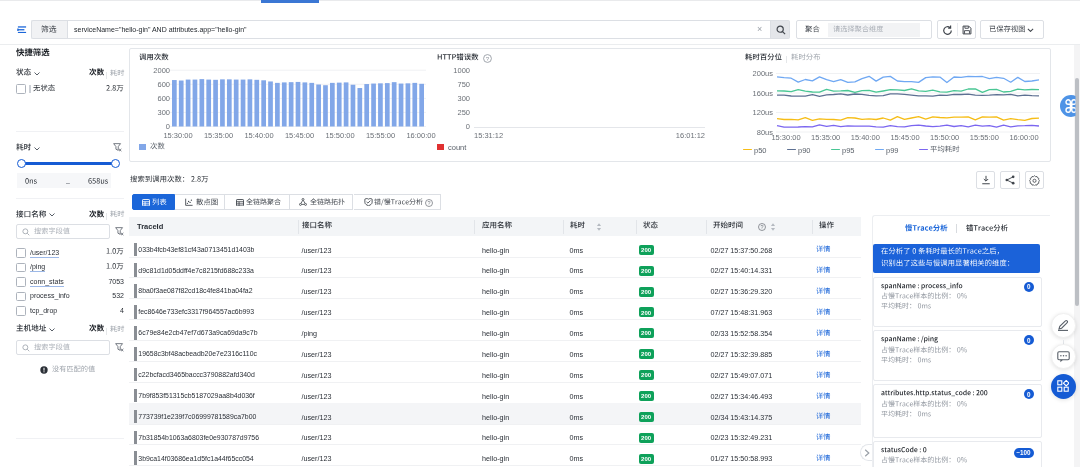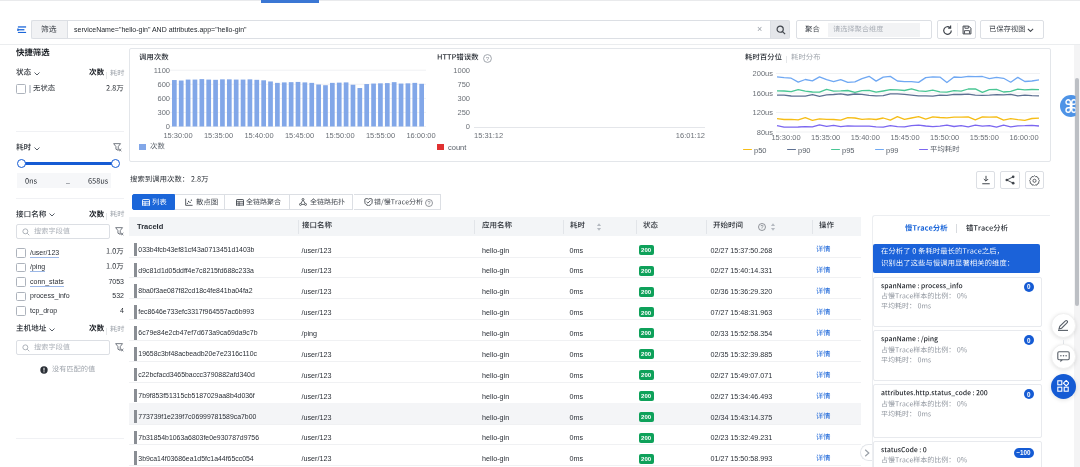--- a/index.html
+++ b/index.html
@@ -550,21 +550,21 @@
       <rect x="198.34" y="24.04" width="4.7" height="42.46" fill="#82a7e8"></rect>
       <rect x="205.21" y="23.57" width="4.7" height="42.93" fill="#82a7e8"></rect>
       <rect x="212.08" y="23.34" width="4.7" height="43.16" fill="#82a7e8"></rect>
       <rect x="218.95" y="23.10" width="4.7" height="43.40" fill="#82a7e8"></rect>
       <rect x="225.82" y="22.16" width="4.7" height="44.34" fill="#82a7e8"></rect>
       <rect x="232.69" y="23.57" width="4.7" height="42.93" fill="#82a7e8"></rect>
       <rect x="239.56" y="23.34" width="4.7" height="43.16" fill="#82a7e8"></rect>
       <rect x="246.43" y="22.87" width="4.7" height="43.63" fill="#82a7e8"></rect>
       <rect x="253.30" y="23.81" width="4.7" height="42.69" fill="#82a7e8"></rect>
     </svg>
-    <div style="position:absolute;left:170px;top:66.8px;font-family:&quot;Liberation Sans&quot;,sans-serif;font-size:7.5px;font-weight:400;color:#6b7077;line-height:1;white-space:pre;letter-spacing:normal;transform:translateX(-100%);">1100</div>
+    <div style="position:absolute;left:170px;top:66.8px;font-family:&quot;Liberation Sans&quot;,sans-serif;font-size:7.5px;font-weight:400;color:#6b7077;line-height:1;white-space:pre;letter-spacing:normal;transform:translateX(-100%);">2000</div>
     <div style="position:absolute;left:170px;top:80.89999999999999px;font-family:&quot;Liberation Sans&quot;,sans-serif;font-size:7.5px;font-weight:400;color:#6b7077;line-height:1;white-space:pre;letter-spacing:normal;transform:translateX(-100%);">600</div>
     <div style="position:absolute;left:170px;top:95.0px;font-family:&quot;Liberation Sans&quot;,sans-serif;font-size:7.5px;font-weight:400;color:#6b7077;line-height:1;white-space:pre;letter-spacing:normal;transform:translateX(-100%);">600</div>
     <div style="position:absolute;left:170px;top:109.0px;font-family:&quot;Liberation Sans&quot;,sans-serif;font-size:7.5px;font-weight:400;color:#6b7077;line-height:1;white-space:pre;letter-spacing:normal;transform:translateX(-100%);">300</div>
     <div style="position:absolute;left:170px;top:123.1px;font-family:&quot;Liberation Sans&quot;,sans-serif;font-size:7.5px;font-weight:400;color:#6b7077;line-height:1;white-space:pre;letter-spacing:normal;transform:translateX(-100%);">0</div>
     <div style="position:absolute;left:178.0px;top:131.5px;font-family:&quot;Liberation Sans&quot;,sans-serif;font-size:7.5px;font-weight:400;color:#6b7077;line-height:1;white-space:pre;letter-spacing:normal;transform:translateX(-50%);">15:30:00</div>
     <div style="position:absolute;left:218.5px;top:131.5px;font-family:&quot;Liberation Sans&quot;,sans-serif;font-size:7.5px;font-weight:400;color:#6b7077;line-height:1;white-space:pre;letter-spacing:normal;transform:translateX(-50%);">15:35:00</div>
     <div style="position:absolute;left:259.0px;top:131.5px;font-family:&quot;Liberation Sans&quot;,sans-serif;font-size:7.5px;font-weight:400;color:#6b7077;line-height:1;white-space:pre;letter-spacing:normal;transform:translateX(-50%);">15:40:00</div>
     <div style="position:absolute;left:299.5px;top:131.5px;font-family:&quot;Liberation Sans&quot;,sans-serif;font-size:7.5px;font-weight:400;color:#6b7077;line-height:1;white-space:pre;letter-spacing:normal;transform:translateX(-50%);">15:45:00</div>
     <div style="position:absolute;left:340.0px;top:131.5px;font-family:&quot;Liberation Sans&quot;,sans-serif;font-size:7.5px;font-weight:400;color:#6b7077;line-height:1;white-space:pre;letter-spacing:normal;transform:translateX(-50%);">15:50:00</div>
     <div style="position:absolute;left:380.5px;top:131.5px;font-family:&quot;Liberation Sans&quot;,sans-serif;font-size:7.5px;font-weight:400;color:#6b7077;line-height:1;white-space:pre;letter-spacing:normal;transform:translateX(-50%);">15:55:00</div>
@@ -901,21 +901,21 @@
       </svg>
     </div>
     <div style="position:absolute;left:128.5px;top:298.26px;width:732.5px;height:1px;background:#f0f1f3;"></div>
     <div style="position:absolute;left:134.4px;top:284.36px;width:2.6px;height:13.5px;background:#8a8e94;"></div>
     <div style="position:absolute;left:138.3px;top:288.46000000000004px;font-family:&quot;Liberation Sans&quot;,sans-serif;font-size:6.9px;font-weight:400;color:#2a2f36;line-height:1;white-space:pre;letter-spacing:normal;">8ba0f3ae087f82cd18c4fe841ba04fa2</div>
     <div style="position:absolute;left:301.5px;top:288.26px;font-family:&quot;Liberation Sans&quot;,sans-serif;font-size:7.2px;font-weight:400;color:#2a2f36;line-height:1;white-space:pre;letter-spacing:normal;">/user/123</div>
     <div style="position:absolute;left:482px;top:288.26px;font-family:&quot;Liberation Sans&quot;,sans-serif;font-size:7.2px;font-weight:400;color:#2a2f36;line-height:1;white-space:pre;letter-spacing:normal;">hello-gin</div>
     <div style="position:absolute;left:569.5px;top:288.26px;font-family:&quot;Liberation Sans&quot;,sans-serif;font-size:7.2px;font-weight:400;color:#2a2f36;line-height:1;white-space:pre;letter-spacing:normal;">0ms</div>
     <div style="position:absolute;left:638.5px;top:286.56px;width:15.2px;height:10px;background:#0ea15a;border-radius:2px;"></div>
     <div style="position:absolute;left:646.1px;top:288.66px;font-family:&quot;Liberation Sans&quot;,sans-serif;font-size:6px;font-weight:700;color:#ffffff;line-height:1;white-space:pre;letter-spacing:normal;transform:translateX(-50%);">200</div>
-    <div style="position:absolute;left:710.4px;top:288.26px;font-family:&quot;Liberation Sans&quot;,sans-serif;font-size:7.2px;font-weight:400;color:#2a2f36;line-height:1;white-space:pre;letter-spacing:normal;">02/36 15:36:29.320</div>
+    <div style="position:absolute;left:710.4px;top:288.26px;font-family:&quot;Liberation Sans&quot;,sans-serif;font-size:7.2px;font-weight:400;color:#2a2f36;line-height:1;white-space:pre;letter-spacing:normal;">02/27 15:36:29.320</div>
     <div style="position:absolute;left:816px;top:288.16px;">
       <svg width="14.4" height="7.2" style="overflow:visible;display:block;">
         <g fill="#1b66d9">
           <use href="#gr8be6" transform="translate(0.00,5.47) scale(0.00720,-0.00720)"></use>
           <use href="#gr60c5" transform="translate(7.20,5.47) scale(0.00720,-0.00720)"></use>
         </g>
       </svg>
     </div>
     <div style="position:absolute;left:128.5px;top:319.14px;width:732.5px;height:1px;background:#f0f1f3;"></div>
     <div style="position:absolute;left:134.4px;top:305.24px;width:2.6px;height:13.5px;background:#8a8e94;"></div>
@@ -952,21 +952,21 @@
       </svg>
     </div>
     <div style="position:absolute;left:128.5px;top:360.9px;width:732.5px;height:1px;background:#f0f1f3;"></div>
     <div style="position:absolute;left:134.4px;top:347.0px;width:2.6px;height:13.5px;background:#8a8e94;"></div>
     <div style="position:absolute;left:138.3px;top:351.1px;font-family:&quot;Liberation Sans&quot;,sans-serif;font-size:6.9px;font-weight:400;color:#2a2f36;line-height:1;white-space:pre;letter-spacing:normal;">19658c3bf48acbeadb20e7e2316c110c</div>
     <div style="position:absolute;left:301.5px;top:350.9px;font-family:&quot;Liberation Sans&quot;,sans-serif;font-size:7.2px;font-weight:400;color:#2a2f36;line-height:1;white-space:pre;letter-spacing:normal;">/user/123</div>
     <div style="position:absolute;left:482px;top:350.9px;font-family:&quot;Liberation Sans&quot;,sans-serif;font-size:7.2px;font-weight:400;color:#2a2f36;line-height:1;white-space:pre;letter-spacing:normal;">hello-gin</div>
     <div style="position:absolute;left:569.5px;top:350.9px;font-family:&quot;Liberation Sans&quot;,sans-serif;font-size:7.2px;font-weight:400;color:#2a2f36;line-height:1;white-space:pre;letter-spacing:normal;">0ms</div>
     <div style="position:absolute;left:638.5px;top:349.2px;width:15.2px;height:10px;background:#0ea15a;border-radius:2px;"></div>
     <div style="position:absolute;left:646.1px;top:351.3px;font-family:&quot;Liberation Sans&quot;,sans-serif;font-size:6px;font-weight:700;color:#ffffff;line-height:1;white-space:pre;letter-spacing:normal;transform:translateX(-50%);">200</div>
-    <div style="position:absolute;left:710.4px;top:350.9px;font-family:&quot;Liberation Sans&quot;,sans-serif;font-size:7.2px;font-weight:400;color:#2a2f36;line-height:1;white-space:pre;letter-spacing:normal;">02/35 15:32:39.885</div>
+    <div style="position:absolute;left:710.4px;top:350.9px;font-family:&quot;Liberation Sans&quot;,sans-serif;font-size:7.2px;font-weight:400;color:#2a2f36;line-height:1;white-space:pre;letter-spacing:normal;">02/27 15:32:39.885</div>
     <div style="position:absolute;left:816px;top:350.8px;">
       <svg width="14.4" height="7.2" style="overflow:visible;display:block;">
         <g fill="#1b66d9">
           <use href="#gr8be6" transform="translate(0.00,5.47) scale(0.00720,-0.00720)"></use>
           <use href="#gr60c5" transform="translate(7.20,5.47) scale(0.00720,-0.00720)"></use>
         </g>
       </svg>
     </div>
     <div style="position:absolute;left:128.5px;top:381.78px;width:732.5px;height:1px;background:#f0f1f3;"></div>
     <div style="position:absolute;left:134.4px;top:367.88px;width:2.6px;height:13.5px;background:#8a8e94;"></div>

